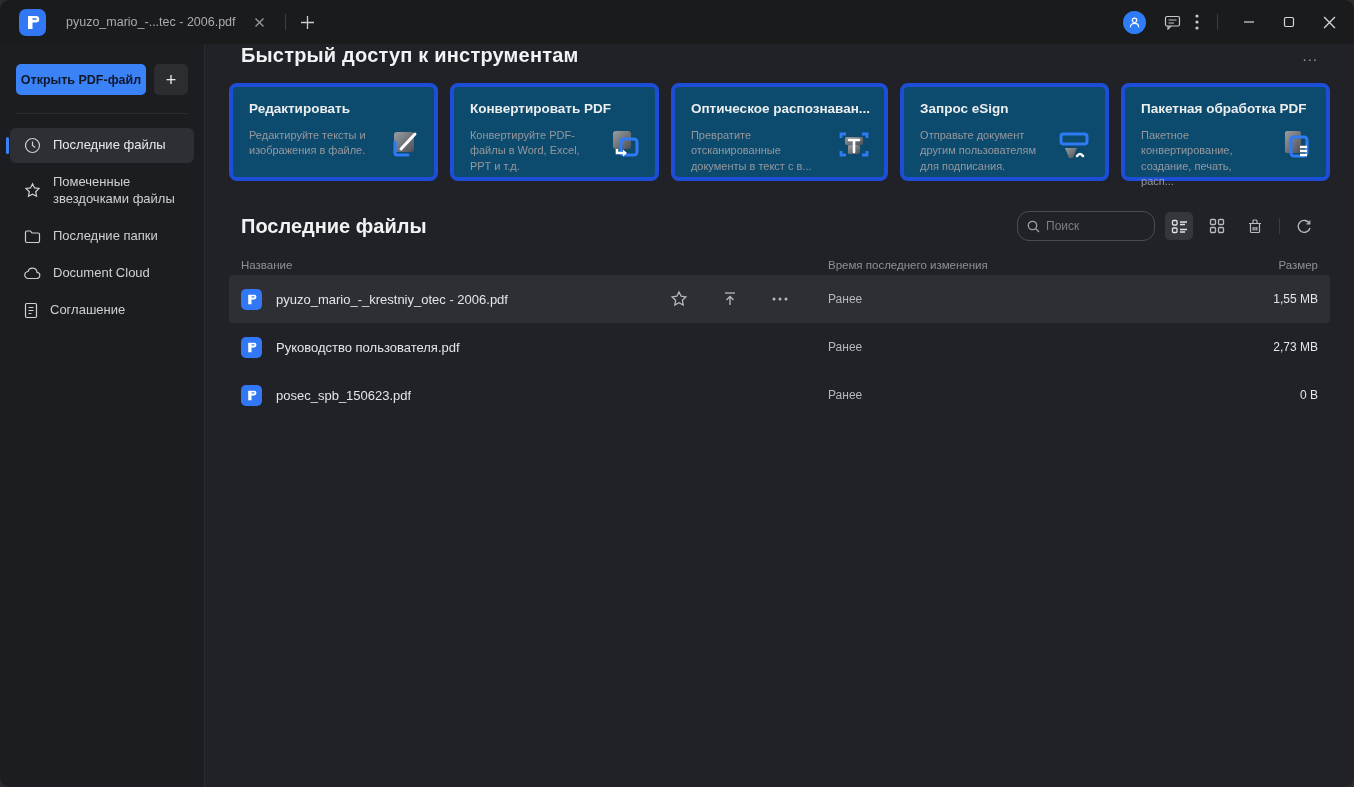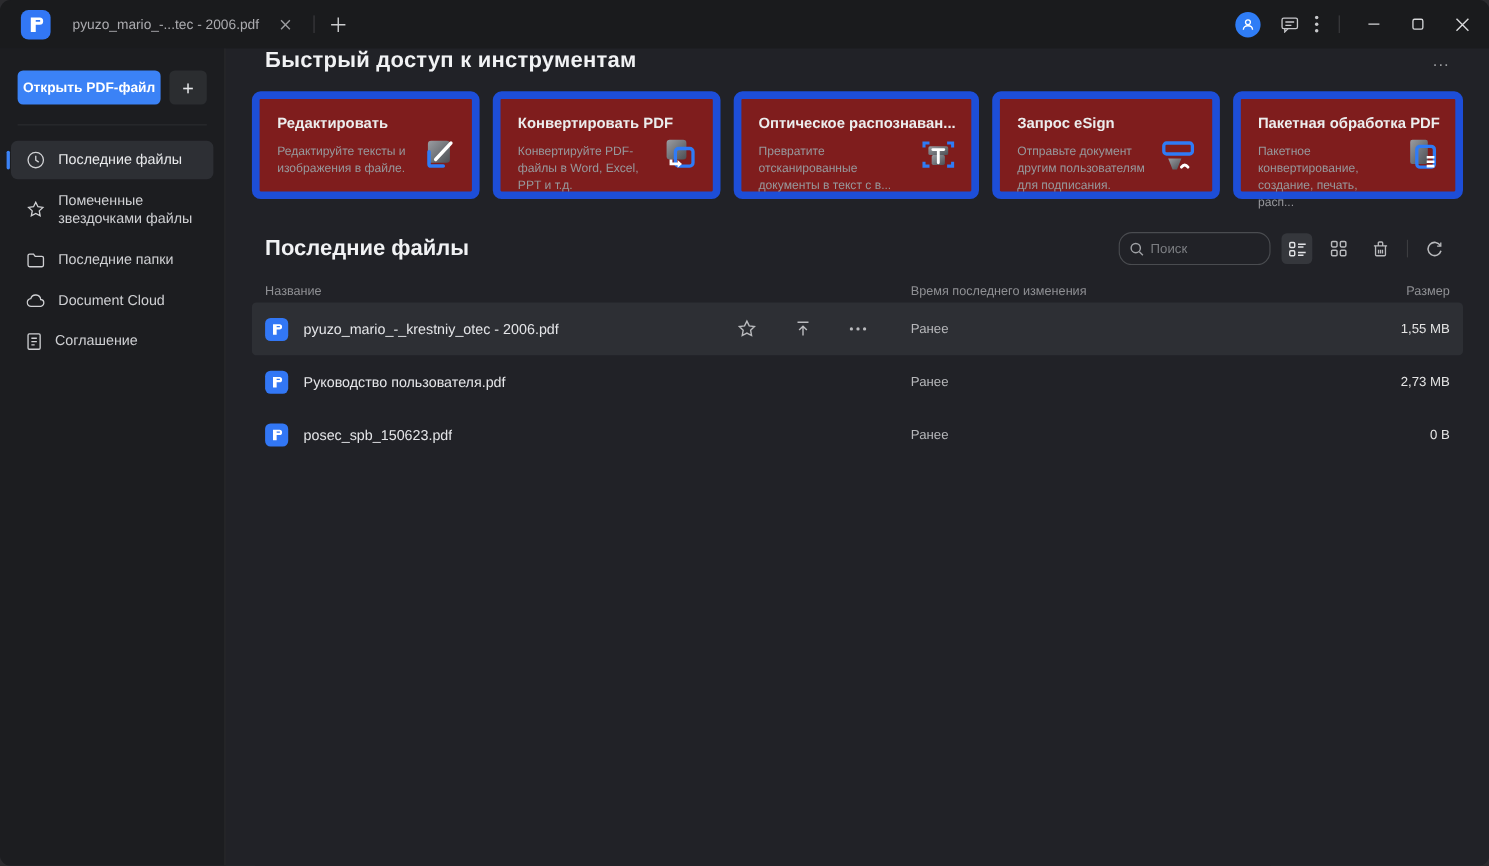--- a/index.html
+++ b/index.html
@@ -15,35 +15,35 @@
   .tab-sep { width:1px; height:16px; background:#3c3d40; margin:0 10px; }
   .titlebar-right { margin-left:auto; display:flex; align-items:center; gap:6px; padding-right:8px; }
   .avatar { width:23px; height:23px; border-radius:50%; background:#2f7df6; display:flex; align-items:center; justify-content:center; margin-right:8px; }
   .win-sep { width:1px; height:16px; background:#3c3d40; margin:0 8px; }
   .win-btn { width:34px; height:30px; background:none; border:none; display:flex; align-items:center; justify-content:center; cursor:pointer; }
 
   
   .app-body { flex:1; display:flex; min-height:0; }
   .sidebar { width:205px; background:#1c1d20; border-right:1px solid #2a2b2e; padding-top:20px; flex:0 0 auto; }
   .sidebar-top { display:flex; gap:8px; padding:0 16px; }
-  .open-btn { flex:1; height:31px; background:#3b82f6; color:#ffffff; border:none; border-radius:5px; font-size:12.5px; font-weight:700; cursor:pointer; font-family:inherit; }
+  .open-btn { flex:1; height:31px; background:#3b82f6; color:#0f172a; border:none; border-radius:5px; font-size:12.5px; font-weight:700; cursor:pointer; font-family:inherit; }
   .add-btn { width:34px; height:31px; background:#2b2d30; color:#e6e7e9; border:none; border-radius:5px; font-size:18px; cursor:pointer; line-height:1; }
   .sidebar-divider { height:1px; background:#2c2d30; margin:18px 16px 14px 16px; }
   .nav-item { position:relative; display:flex; align-items:center; gap:12px; margin:2px 10px; padding:9px 8px 9px 14px; border-radius:6px; cursor:pointer; color:#cfd0d3; font-size:13px; line-height:1.3; }
   .nav-item .ico { flex:0 0 auto; display:flex; }
   .nav-item.active { background:#2d2f34; color:#e9eaec; }
   .nav-item.active::before { content:""; position:absolute; left:-4px; top:9px; bottom:9px; width:3px; border-radius:2px; background:#3b82f6; }
 
   
   .main { flex:1; min-width:0; padding:0 24px; overflow:hidden; }
   .qa-header { display:flex; align-items:center; padding:0 12px; }
   .qa-title { font-size:20px; font-weight:700; color:#f1f2f4; letter-spacing:.2px; }
   .more-dots { margin-left:auto; color:#9a9b9e; font-size:15px; letter-spacing:1px; cursor:pointer; background:none; border:none; }
   .cards { display:grid; grid-template-columns:repeat(5,1fr); gap:12px; margin-top:16px; }
-  .card { border:7px solid #1d4ed8; border-radius:8px; background:#7f1d1d; height:98px; padding:14px 14px 10px 16px; position:relative; cursor:pointer; }
+  .card { border:4px solid #1d4ed8; border-radius:8px; background:#0c4a6e; height:98px; padding:14px 14px 10px 16px; position:relative; cursor:pointer; }
   .card-title { font-size:13.5px; font-weight:700; color:#eceded; white-space:nowrap; overflow:hidden; }
   .card-desc { font-size:11px; color:#97989c; line-height:1.4; margin-top:12px; width:72%; }
   .card-ico { position:absolute; right:12px; bottom:10px; }
 
   .recent-header { display:flex; align-items:center; margin-top:30px; padding:0 12px 0 12px; }
   .recent-title { font-size:20px; font-weight:700; color:#f1f2f4; }
   .recent-tools { margin-left:auto; display:flex; align-items:center; gap:10px; }
   .search-box { display:flex; align-items:center; gap:6px; width:138px; height:30px; border:1px solid #4a4c50; border-radius:12px; padding:0 9px; }
   .search-box input { background:transparent; border:none; outline:none; color:#d5d6d8; font-size:12px; width:100%; font-family:inherit; }
   .search-box input::placeholder { color:#7c7e82; }

